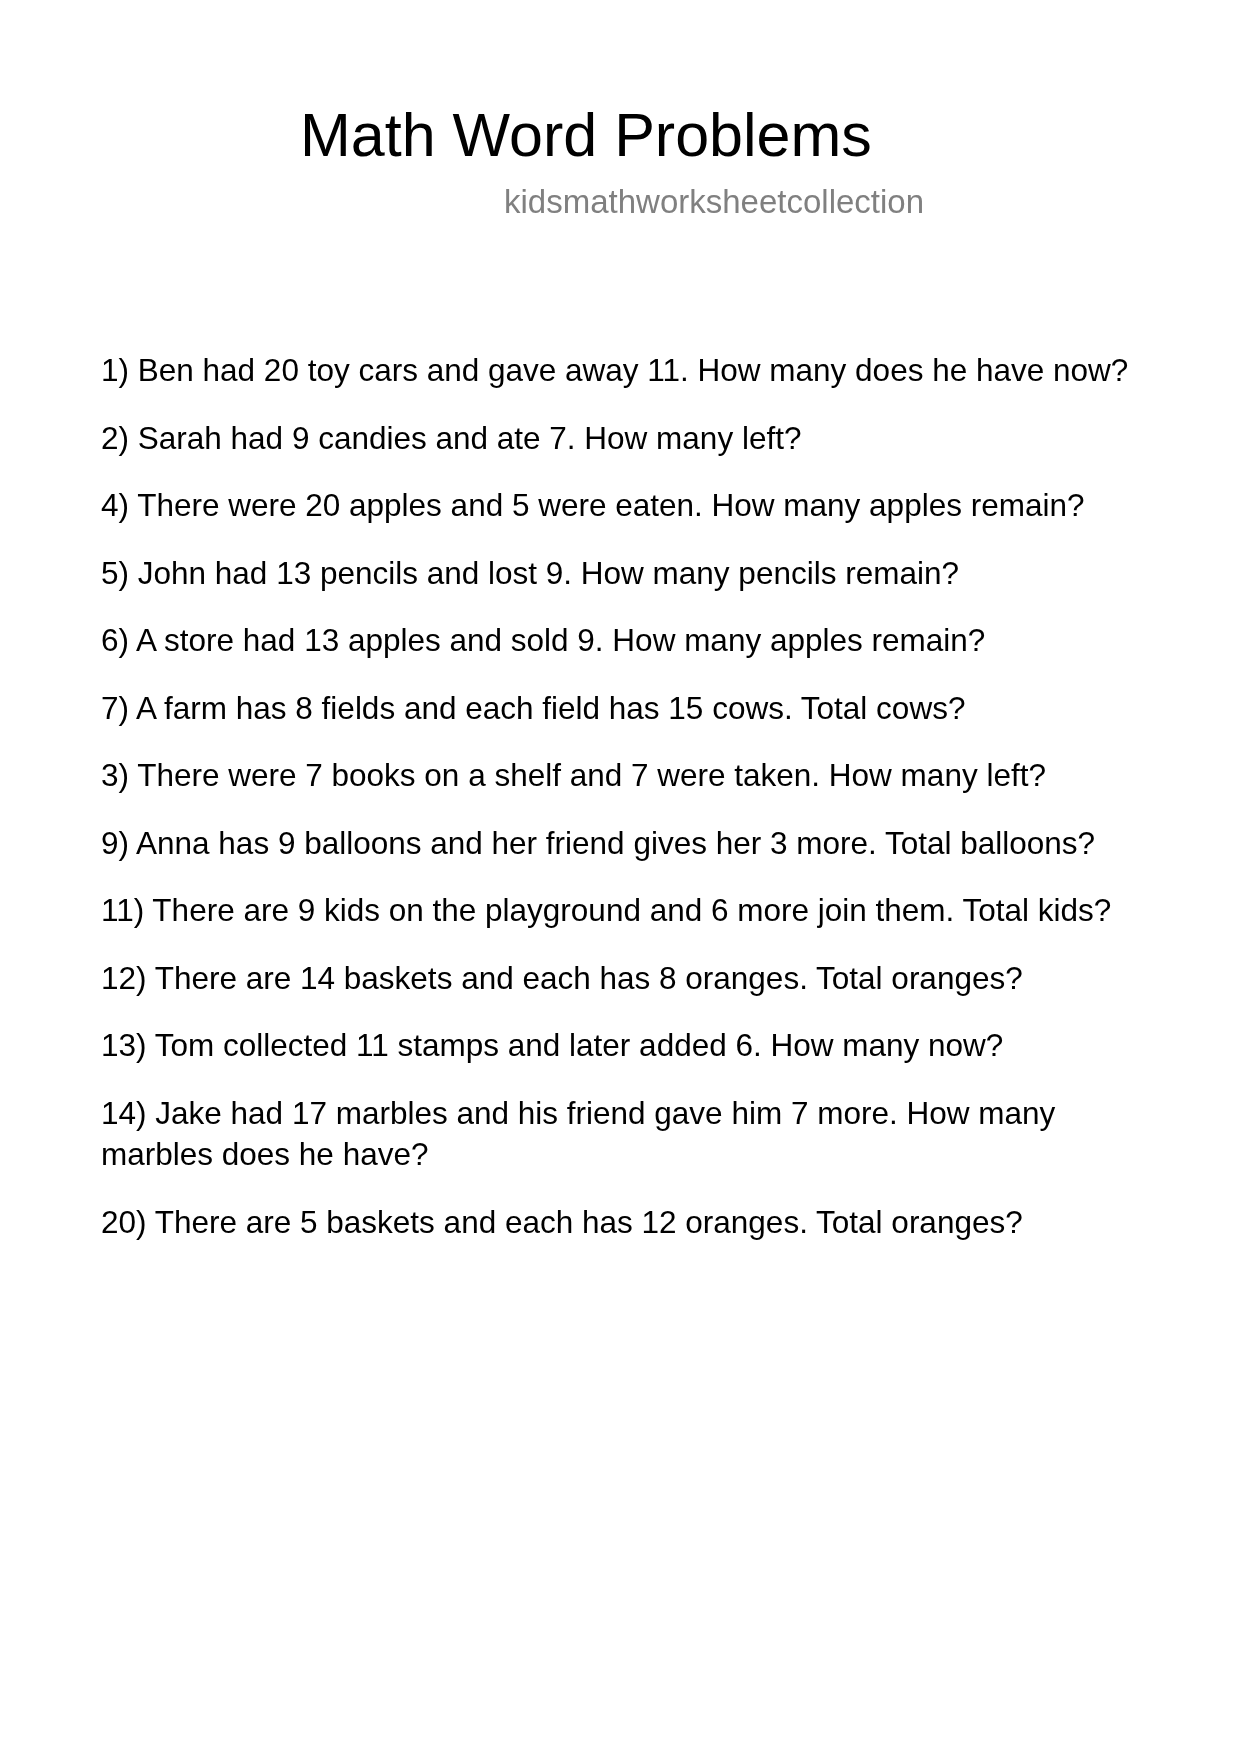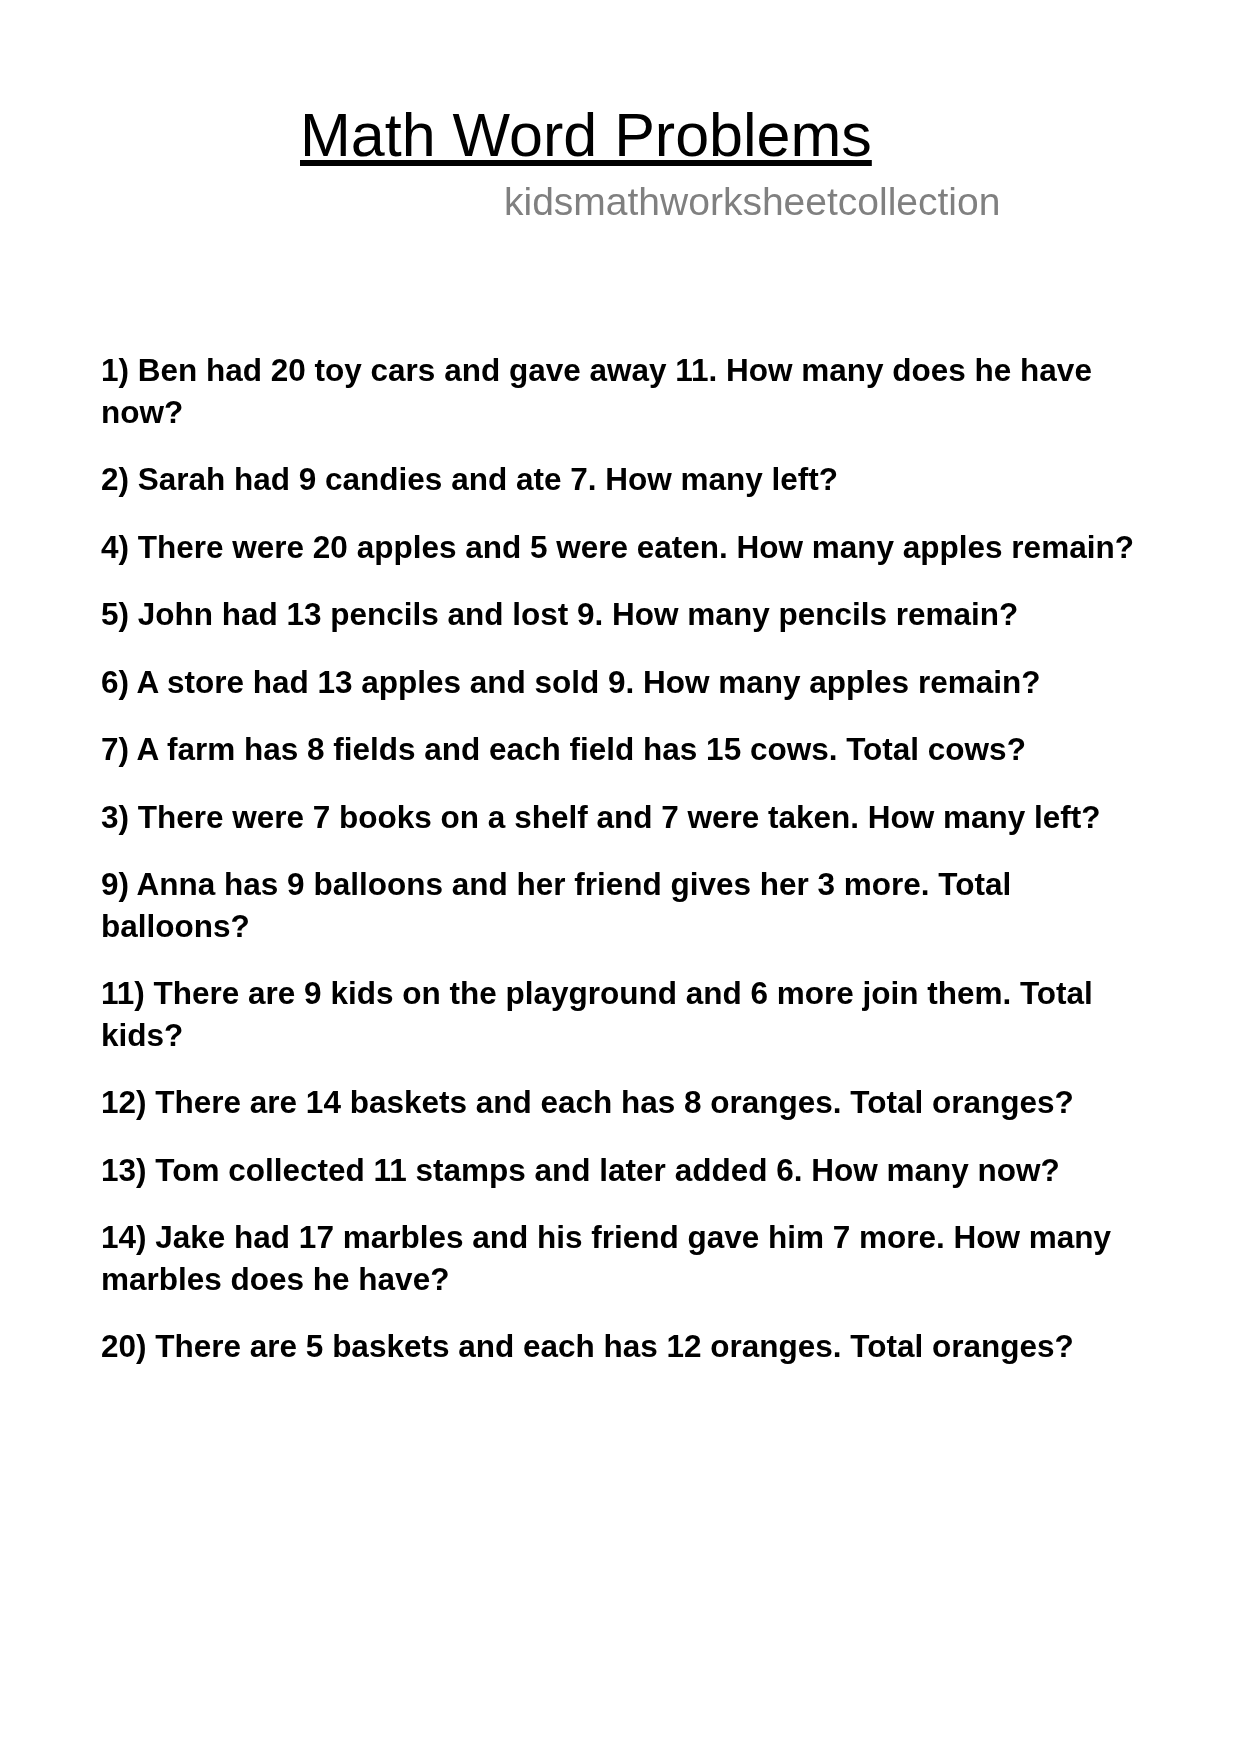--- a/index.html
+++ b/index.html
@@ -1,23 +1,23 @@
 <!DOCTYPE html>
 <html><head>
 <meta charset="utf-8">
 <style>
   html, body { margin: 0; padding: 0; background: #ffffff; }
   body { width: 1240px; height: 1754px; position: relative; overflow: hidden;
          font-family: "Liberation Sans", sans-serif; color: #000; }
   .title { position: absolute; left: 300px; top: 100px; font-size: 61px; line-height: 70px;
-           white-space: nowrap; margin: 0; font-weight: normal; text-decoration: underline; }
-  .subtitle { position: absolute; left: 504px; top: 182px; font-size: 39px; line-height: 40px;
+           white-space: nowrap; margin: 0; font-weight: normal; }
+  .subtitle { position: absolute; left: 504px; top: 182px; font-size: 33px; line-height: 40px;
               color: #808080; white-space: nowrap; }
   .problems { position: absolute; left: 101px; top: 350px; width: 1040px; margin: 0; padding: 0; list-style: none; }
-  .problem { font-size: 31.5px; line-height: 41.5px; margin: 0 0 26px 0; font-weight: bold; }
+  .problem { font-size: 31.5px; line-height: 41.5px; margin: 0 0 26px 0; }
 </style>
 </head>
 <body>
 
 <h1 class="title">Math Word Problems</h1>
 <div class="subtitle">kidsmathworksheetcollection</div>
 
 <ol class="problems">
   <li class="problem">1) Ben had 20 toy cars and gave away 11. How many does he have now?</li>
   <li class="problem">2) Sarah had 9 candies and ate 7. How many left?</li>

